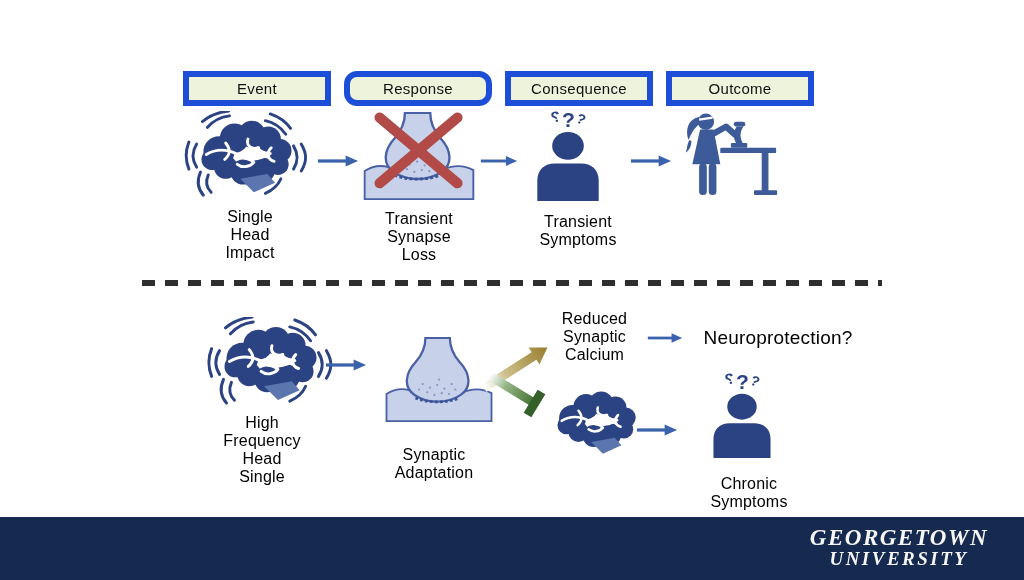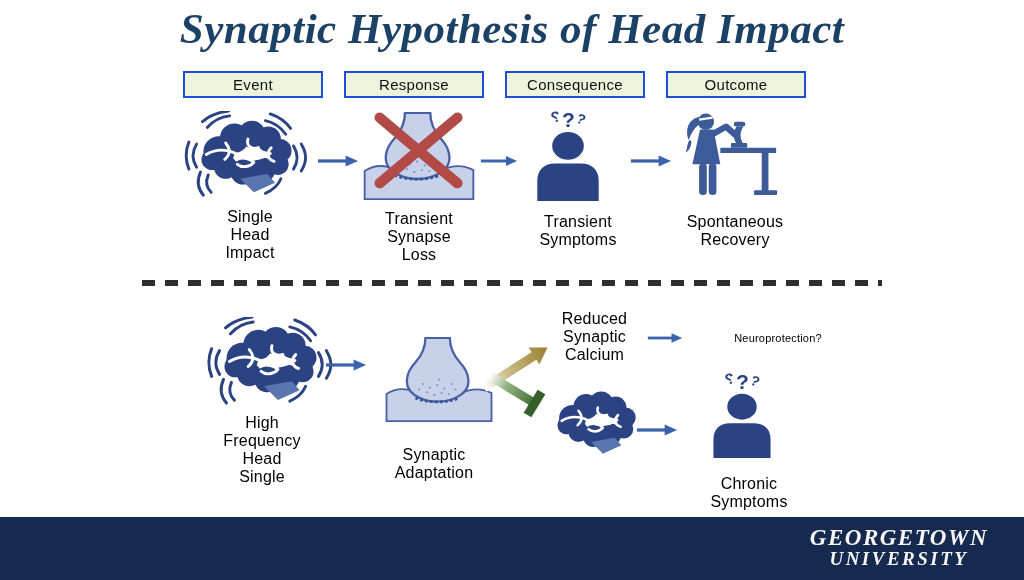--- a/index.html
+++ b/index.html
@@ -2,21 +2,21 @@
 <html><head>
 <meta charset="utf-8">
 <style>
   html,body{margin:0;padding:0;background:#fff;}
   .canvas{position:relative;width:1024px;height:580px;background:#ffffff;overflow:hidden;
           font-family:"Liberation Sans",sans-serif;}
   .abs{position:absolute;}
   .title{left:0;right:0;top:4px;text-align:center;
          font-family:"Liberation Serif",serif;font-style:italic;font-weight:700;
          font-size:43px;color:#1b4166;letter-spacing:.5px;}
-  .colbox{top:71px;height:23px;background:#eef3db;border:2px solid #1d4ed8;
+  .colbox{top:71px;height:23px;background:#eef3db;border:6px solid #1d4ed8;
           display:flex;align-items:center;justify-content:center;
           font-size:15px;font-weight:500;color:#101010;letter-spacing:.3px;}
   .lbl{white-space:pre-line;text-align:center;font-size:16px;line-height:18px;
        font-weight:500;color:#000000;letter-spacing:.2px;}
   .harrow line{stroke:#3b62ac;stroke-width:3.4px;}
   .harrow polygon{fill:#3b62ac;}
   .divider{height:6px;background:repeating-linear-gradient(90deg,#2e2e2e 0 13px,transparent 13px 23px);}
   .marks{display:flex;align-items:flex-start;justify-content:center;gap:2px;
          color:#2c4383;font-weight:700;line-height:1;}
   .q1{font-size:15px;transform:scaleX(-1) rotate(14deg);display:inline-block;}
@@ -89,24 +89,23 @@
     </g>
     <g id="sym-person" fill="#2c4383">
       <ellipse cx="40" cy="16.5" rx="16.5" ry="14.5"></ellipse>
       <path d="M8 74 L8 53 C8 41 16 35 26 35 L54 35 C64 35 72 41 72 53 L72 74 Z"></path>
     </g>
   </defs>
 </svg>
 
 <div class="canvas">
 
-  <div class="abs title">Synaptic Hypothesis of Head Impact</div>
 
   <div class="abs colbox" style="left:183px;width:136px;">Event</div>
-  <div class="abs colbox" style="left:344px;width:136px;">Response</div>
+  <div class="abs colbox" style="left:344px;width:136px;border-radius:13px;">Response</div>
   <div class="abs colbox" style="left:505px;width:136px;">Consequence</div>
   <div class="abs colbox" style="left:666px;width:136px;">Outcome</div>
 
   <svg class="abs" style="left:183px;top:111px;" width="128" height="92" viewBox="0 0 130 95">
     <use href="#sym-brain-body"></use>
       <use href="#sym-shake"></use>
   </svg>
 
   <svg class="abs harrow" style="left:317px;top:153px;" width="42" height="16" viewBox="0 0 44 16">
     <line x1="1" y1="8" x2="31" y2="8"></line>
@@ -166,22 +165,20 @@
   </svg>
 
   <div class="abs lbl" style="left:180px;top:208px;width:140px;">Single
 Head
 Impact</div>
   <div class="abs lbl" style="left:349px;top:210px;width:140px;">Transient
 Synapse
 Loss</div>
   <div class="abs lbl" style="left:498px;top:213px;width:160px;">Transient
 Symptoms</div>
-  <div class="abs lbl" style="left:650px;top:213px;width:170px;">Spontaneous
-Recovery</div>
 
   <div class="abs divider" style="left:142px;top:280px;width:740px;"></div>
 
   <svg class="abs" style="left:204px;top:317px;" width="134" height="94" viewBox="0 0 130 95">
     <use href="#sym-brain-body"></use>
       <use href="#sym-shake"></use>
   </svg>
 
   <svg class="abs harrow" style="left:325px;top:357px;" width="42" height="16" viewBox="0 0 44 16">
     <line x1="1" y1="8" x2="31" y2="8"></line>
@@ -214,21 +211,21 @@
 
   <div class="abs lbl" style="left:522px;top:310px;width:145px;">Reduced
 Synaptic
 Calcium</div>
 
   <svg class="abs harrow" style="left:647px;top:330px;" width="36" height="16" viewBox="0 0 44 16">
     <line x1="1" y1="8" x2="31" y2="8"></line>
       <polygon points="30,2.2 43,8 30,13.8"></polygon>
   </svg>
 
-  <div class="abs lbl" style="left:688px;top:329px;width:180px;font-size:11px;">Neuroprotection?</div>
+  <div class="abs lbl" style="left:688px;top:329px;width:180px;font-size:19px;">Neuroprotection?</div>
 
   <svg class="abs" style="left:536px;top:383px;" width="122" height="80" viewBox="0 0 130 95">
     <use href="#sym-brain-body"></use>
   </svg>
 
 
   <svg class="abs harrow" style="left:636px;top:422px;" width="42" height="16" viewBox="0 0 44 16">
     <line x1="1" y1="8" x2="31" y2="8"></line>
       <polygon points="30,2.2 43,8 30,13.8"></polygon>
   </svg>

